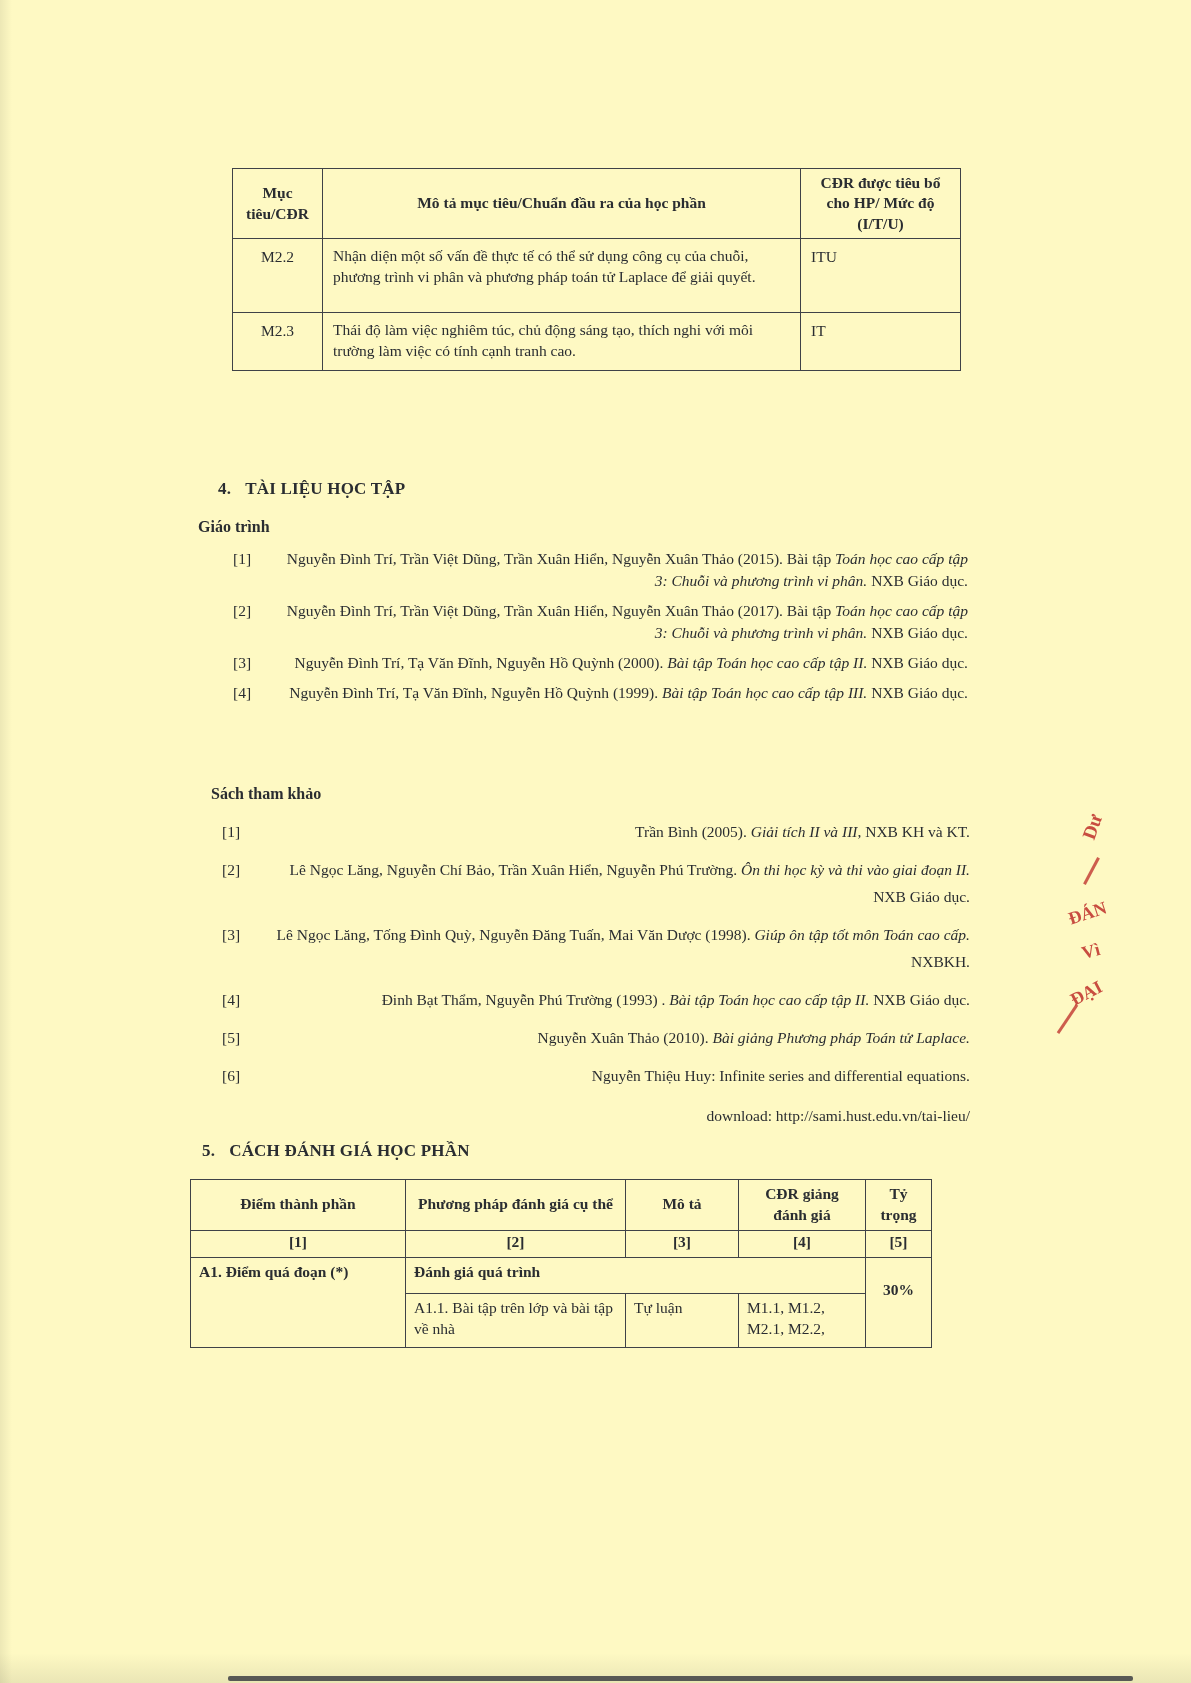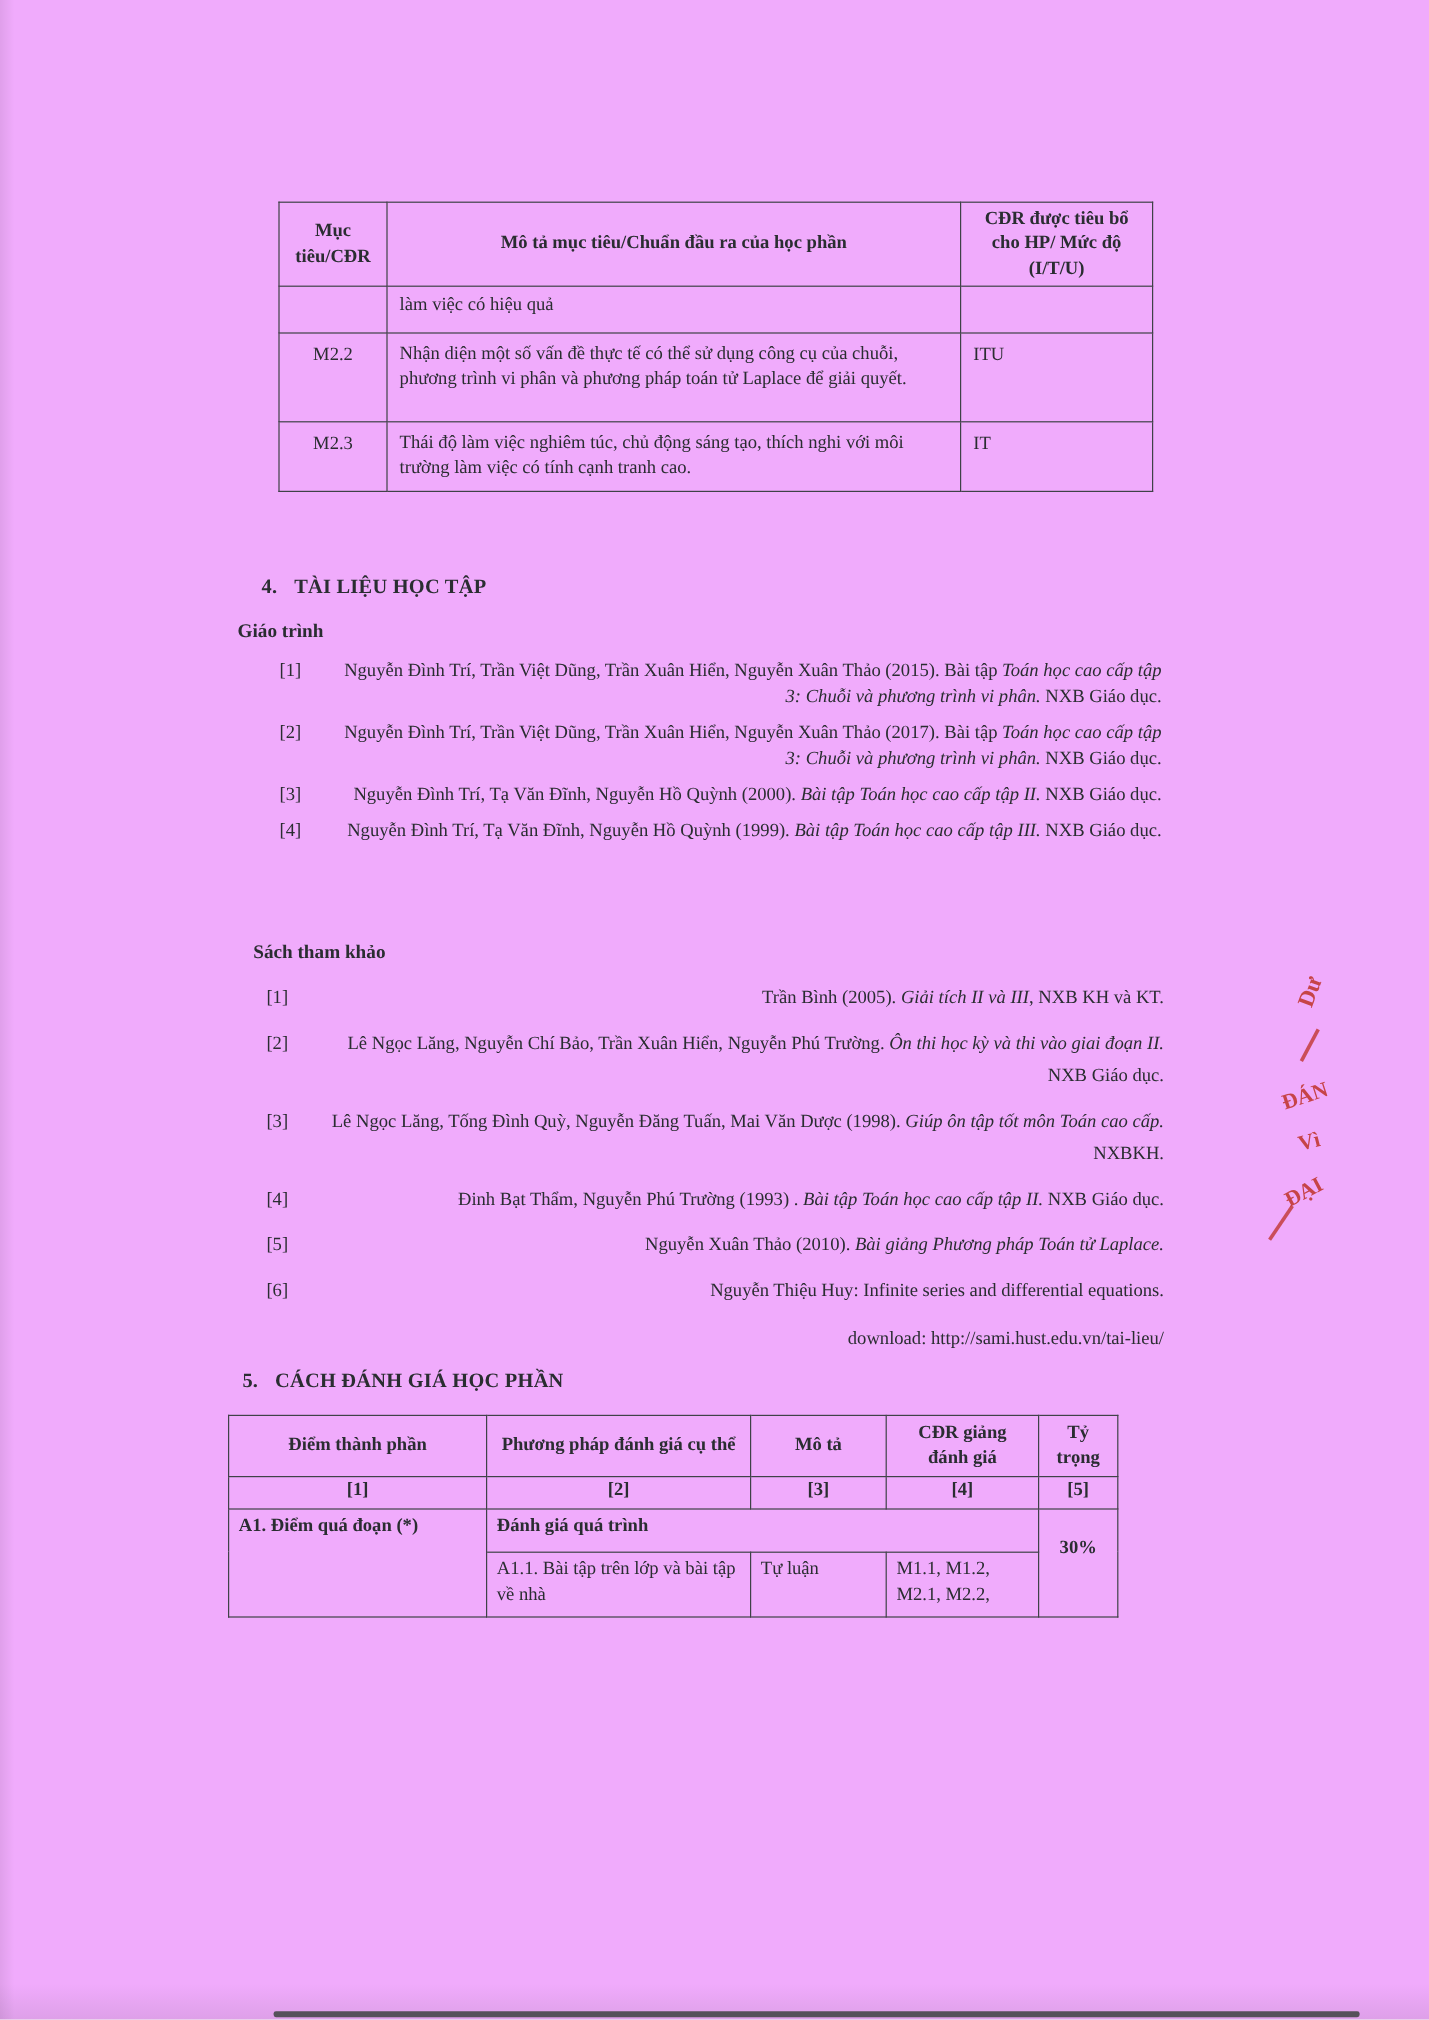--- a/index.html
+++ b/index.html
@@ -1,19 +1,19 @@
 <!DOCTYPE html>
 <html><head>
 <meta charset="utf-8">
 <style>
   html,body{margin:0;padding:0;background:#e9e9e7;}
   .page{
     position:relative;
     width:1191px;height:1683px;
-    background:#f0abfc;
+    background:#fef9c3;
     overflow:hidden;
     font-family:"Liberation Serif", serif;
     color:#2a2d31;
   }
   .edge-left{position:absolute;left:0;top:0;bottom:0;width:12px;
     background:linear-gradient(to right, rgba(0,0,0,0.07), rgba(0,0,0,0));}
   .edge-bottom{position:absolute;left:0;right:0;bottom:0;height:30px;
     background:linear-gradient(to top, rgba(60,60,60,0.10), rgba(0,0,0,0));}
   .scan-line{position:absolute;left:228px;width:905px;bottom:2px;height:5px;
     background:#47484a;border-radius:2px;opacity:.9;}
@@ -84,25 +84,20 @@
       <colgroup>
           <col style="width:90px">
           <col style="width:478px">
           <col style="width:160px">
         </colgroup>
       <tbody>
           <tr class="hdr">
         <th>Mục tiêu/CĐR</th>
         <th>Mô tả mục tiêu/Chuẩn đầu ra của học phần</th>
         <th>CĐR được tiêu bổ cho HP/ Mức độ (I/T/U)</th>
-      </tr>
-      <tr class="carry">
-        <td></td>
-        <td>làm việc có hiệu quả</td>
-        <td></td>
       </tr>
       <tr class="r1">
         <td class="obj-id">M2.2</td>
         <td class="obj-desc">Nhận diện một số vấn đề thực tế có thể sử dụng công cụ của chuỗi, phương trình vi phân và phương pháp toán tử Laplace để giải quyết.</td>
         <td class="obj-level">ITU</td>
       </tr>
       <tr class="r2">
         <td class="obj-id">M2.3</td>
         <td class="obj-desc">Thái độ làm việc nghiêm túc, chủ động sáng tạo, thích nghi với môi trường làm việc có tính cạnh tranh cao.</td>
         <td class="obj-level">IT</td>

